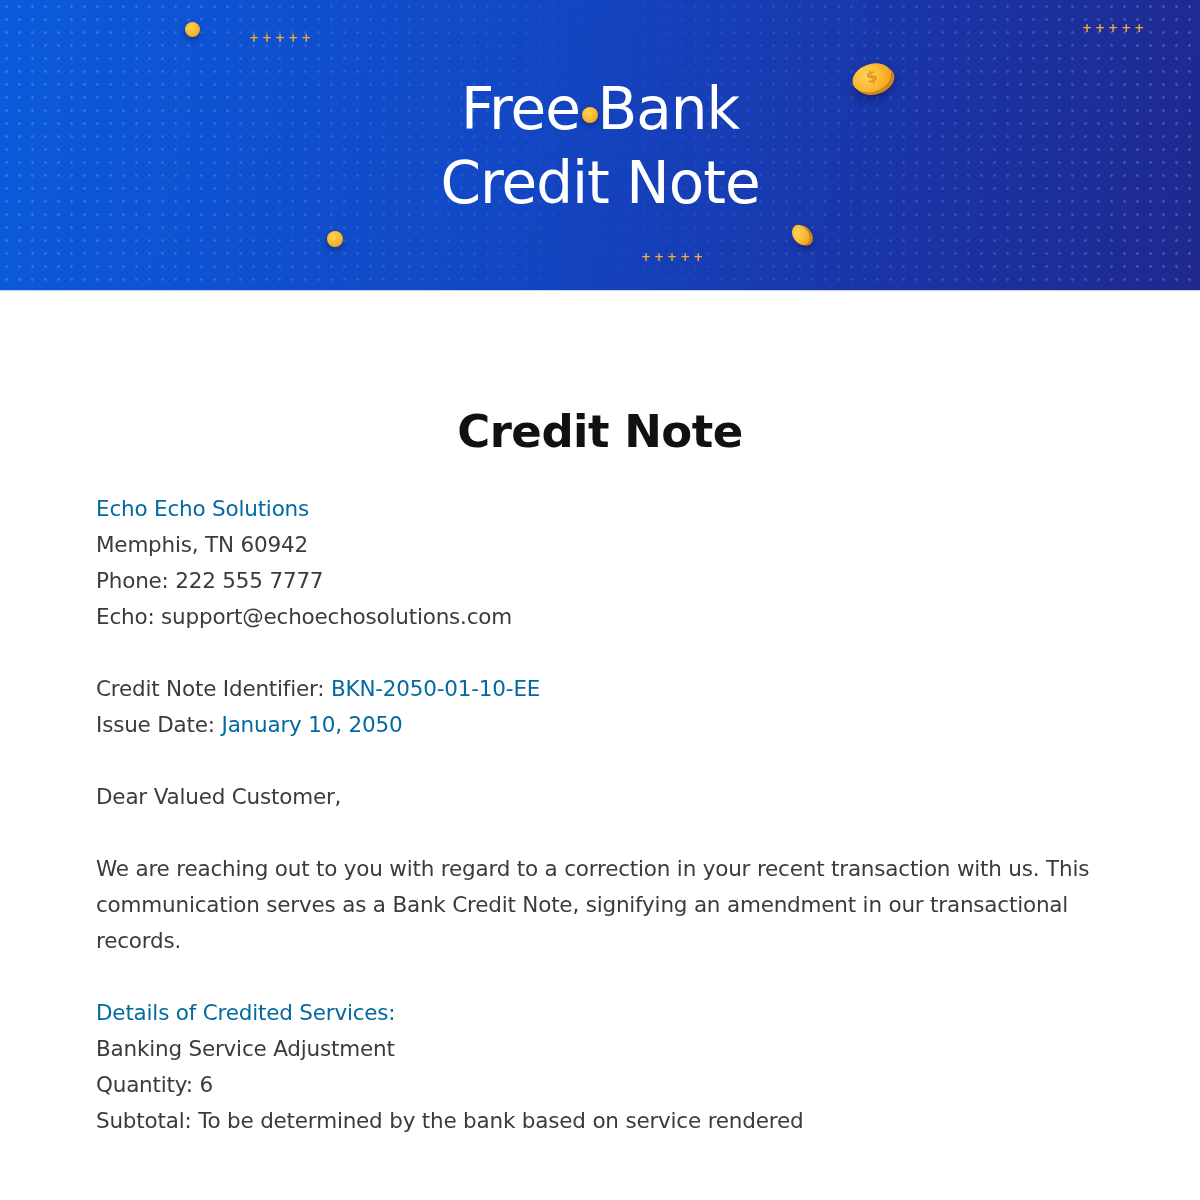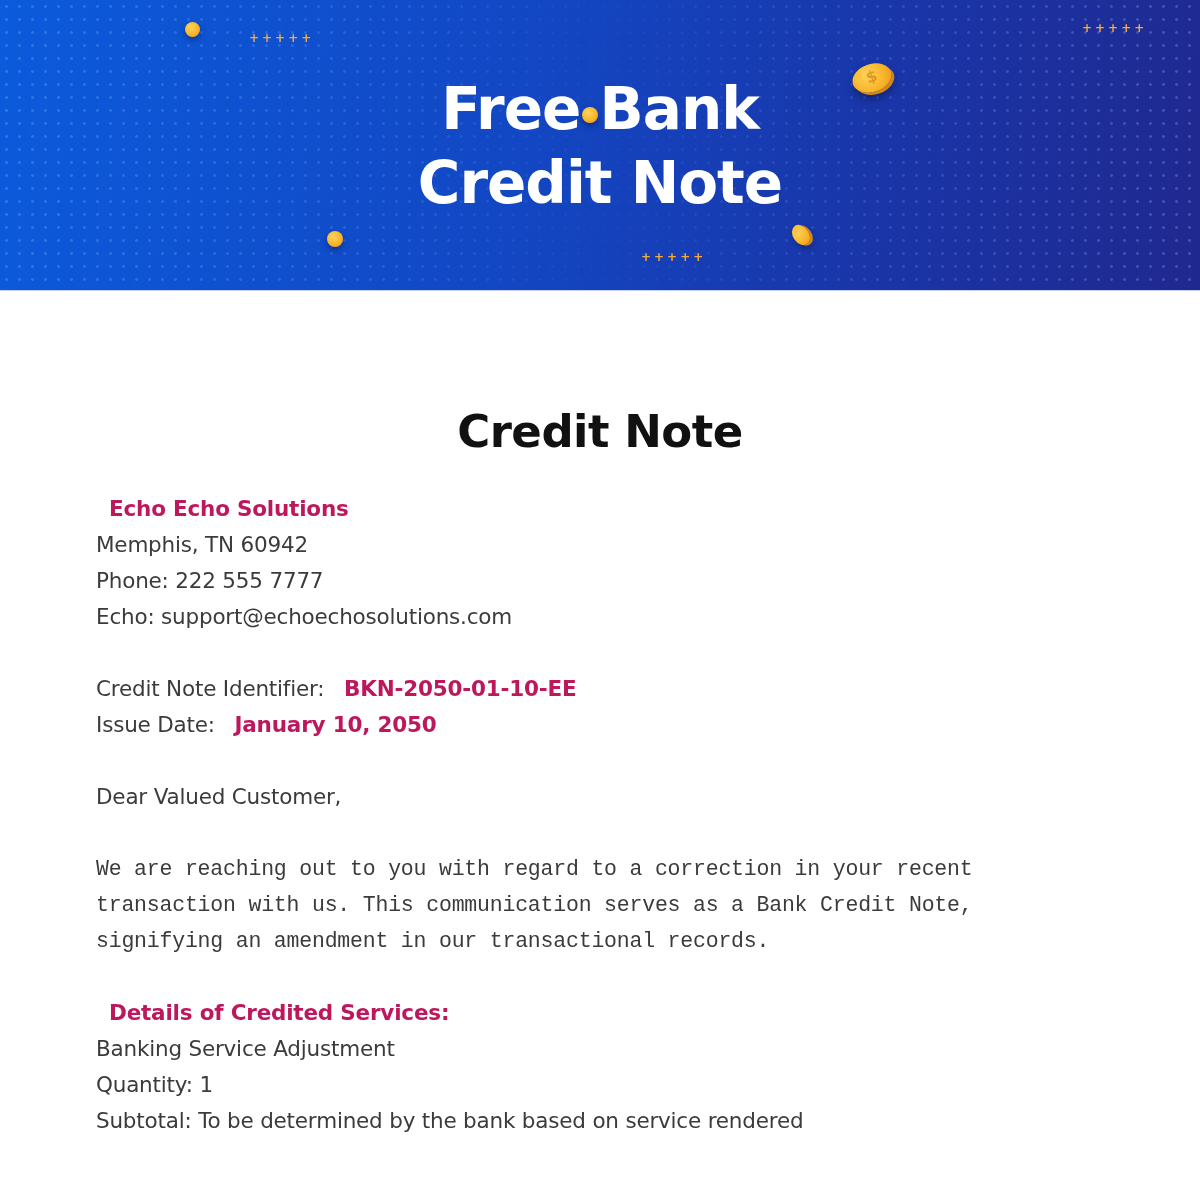--- a/index.html
+++ b/index.html
@@ -21,21 +21,21 @@
       background-image: radial-gradient(rgba(120,170,255,0.35) 1.2px, transparent 1.6px);
       background-size: 13px 13px;
       -webkit-mask-image: linear-gradient(90deg, #000 0%, rgba(0,0,0,0.6) 35%, rgba(0,0,0,0.1) 50%, rgba(0,0,0,0.5) 65%, #000 100%);
       mask-image: linear-gradient(90deg, #000 0%, rgba(0,0,0,0.6) 35%, rgba(0,0,0,0.1) 50%, rgba(0,0,0,0.5) 65%, #000 100%);
     }
     .banner-title {
       position: absolute; left: 0; right: 0; top: 72px;
       text-align: center;
       color: #ffffff;
       font-family: "DejaVu Sans", sans-serif;
-      font-weight: bold;
+      font-weight: normal;
       font-size: 58px;
       line-height: 74px;
       letter-spacing: -1px;
     }
     .banner-title span { display: block; }
     .coin {
       position: absolute;
       border-radius: 50%;
       background: radial-gradient(circle at 40% 35%, #ffd35a 0%, #f9b52a 55%, #e8901a 100%);
       box-shadow: 0 3px 6px rgba(0,0,20,0.35);
@@ -82,23 +82,23 @@
     }
     .doc-body {
       position: absolute; top: 200px; left: 96px; width: 1000px;
       font-family: "DejaVu Sans", sans-serif;
       font-size: 21.5px;
       line-height: 36px;
       color: #3b3b3b;
       letter-spacing: -0.2px;
     }
     .doc-body .line { display: block; white-space: nowrap; }
-    .doc-body .strong { font-weight: bold; color: #be185d; margin-left: 13px; }
+    .doc-body .strong { font-weight: normal; color: #0369a1; }
     .doc-body .gap { height: 36px; }
-    .doc-body .para { white-space: normal; font-family: Liberation Mono, monospace; }
+    .doc-body .para { white-space: normal; }
   </style>
 </head>
 <body>
 
 <div class="banner">
   <div class="dots"></div>
 
   <div class="coin" style="left:185px; top:22px; width:15px; height:15px;"></div>
   <div class="coin" style="left:327px; top:231px; width:16px; height:16px;"></div>
   <div class="coin" style="left:582px; top:107px; width:16px; height:16px;"></div>
@@ -126,16 +126,16 @@
     <div class="gap"></div>
     <span class="line"><span>Credit Note Identifier: </span><span class="strong">BKN-2050-01-10-EE</span></span>
     <span class="line"><span>Issue Date: </span><span class="strong">January 10, 2050</span></span>
     <div class="gap"></div>
     <span class="line">Dear Valued Customer,</span>
     <div class="gap"></div>
     <span class="line para">We are reaching out to you with regard to a correction in your recent transaction with us. This communication serves as a Bank Credit Note, signifying an amendment in our transactional records.</span>
     <div class="gap"></div>
     <span class="line strong">Details of Credited Services:</span>
     <span class="line">Banking Service Adjustment</span>
-    <span class="line">Quantity: 1</span>
+    <span class="line">Quantity: 6</span>
     <span class="line">Subtotal: To be determined by the bank based on service rendered</span>
   </div>
 </div>
 
 </body></html>

